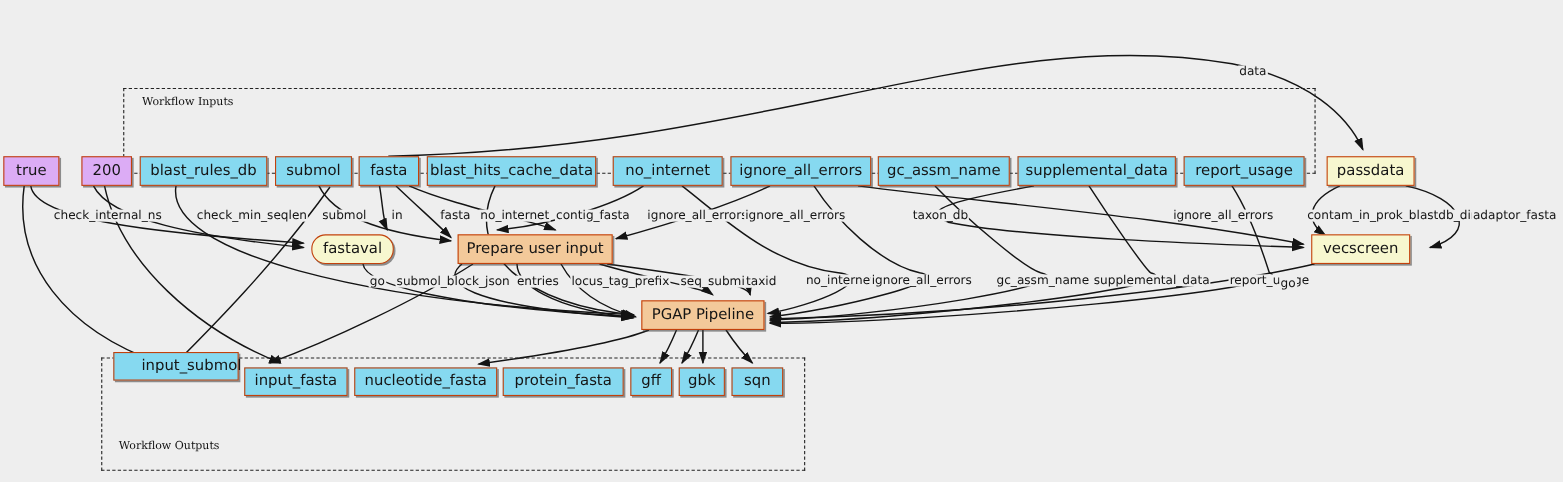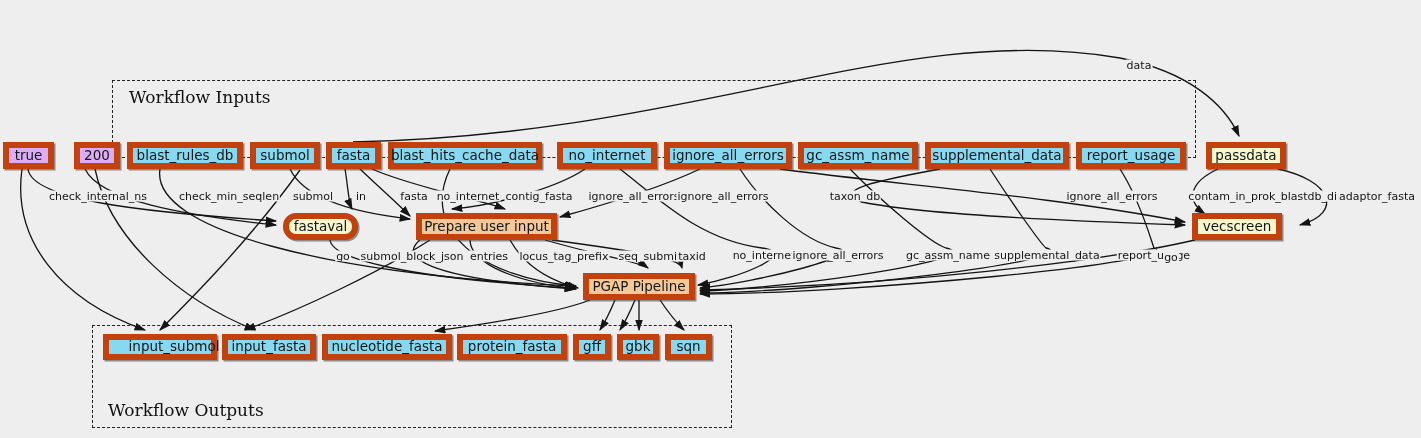--- a/index.html
+++ b/index.html
@@ -7,37 +7,37 @@
     width:1421px;height:438px;
     background:#eeeeee;
     font-family:"DejaVu Sans", sans-serif;
     overflow:hidden;
   }
   #canvas{position:relative;width:1421px;height:438px;}
   svg#edges{position:absolute;left:0;top:0;width:1421px;height:438px;}
   .node{
     position:absolute;
     box-sizing:border-box;
-    border:6px solid #c2410c;
+    border:1px solid #c2410c;
     display:flex;align-items:center;justify-content:center;
     font-size:13.5px;
     color:#151515;
     white-space:nowrap;
     line-height:1;
     box-shadow:1.5px 1.5px 0 rgba(60,60,60,.55);
   }
   .n-input{background:#86d9f0;}
   .n-const{background:#dcacf5;}
   .n-tool{background:#f7f7cf;}
   .n-step{background:#f3c99a;}
   .n-output{background:#86d9f0;}
   .group-label{
     position:absolute;
     font-family:"DejaVu Serif", serif;
-    font-size:17px;
+    font-size:10px;
     color:#111;
     white-space:nowrap;
   }
   .edge-label{
     position:absolute;
     font-size:11px;
     color:#141414;
     white-space:nowrap;
     background:#eeeeee;
     padding:0 1px;
@@ -151,21 +151,21 @@
   <div class="node n-input" style="left:925px;top:142px;width:144px;height:27px;">supplemental_data</div>
   <div class="node n-input" style="left:1076px;top:142px;width:110px;height:27px;">report_usage</div>
   <div class="node n-tool" style="left:1206px;top:142px;width:80px;height:27px;">passdata</div>
 
   <div class="node n-tool" style="left:283px;top:213px;width:75px;height:27px;border-radius:13px;">fastaval</div>
   <div class="node n-step" style="left:416px;top:213px;width:141px;height:27px;">Prepare user input</div>
   <div class="node n-tool" style="left:1192px;top:213px;width:90px;height:27px;">vecscreen</div>
 
   <div class="node n-step" style="left:583px;top:273px;width:112px;height:27px;">PGAP Pipeline</div>
 
-  <div class="node n-output" style="left:103px;top:334px;width:114px;height:26px;padding-left:28px;">input_submol</div>
+  <div class="node n-output" style="left:103px;top:320px;width:114px;height:26px;padding-left:28px;">input_submol</div>
   <div class="node n-output" style="left:222px;top:334px;width:94px;height:26px;">input_fasta</div>
   <div class="node n-output" style="left:322px;top:334px;width:130px;height:26px;">nucleotide_fasta</div>
   <div class="node n-output" style="left:457px;top:334px;width:110px;height:26px;">protein_fasta</div>
   <div class="node n-output" style="left:573px;top:334px;width:38px;height:26px;">gff</div>
   <div class="node n-output" style="left:617px;top:334px;width:42px;height:26px;">gbk</div>
   <div class="node n-output" style="left:665px;top:334px;width:47px;height:26px;">sqn</div>
 
   <div class="edge-label" style="left:1139px;top:65px;">data</div>
   <div class="edge-label" style="left:98px;top:196px;">check_internal_ns</div>
   <div class="edge-label" style="left:229px;top:196px;">check_min_seqlen</div>

